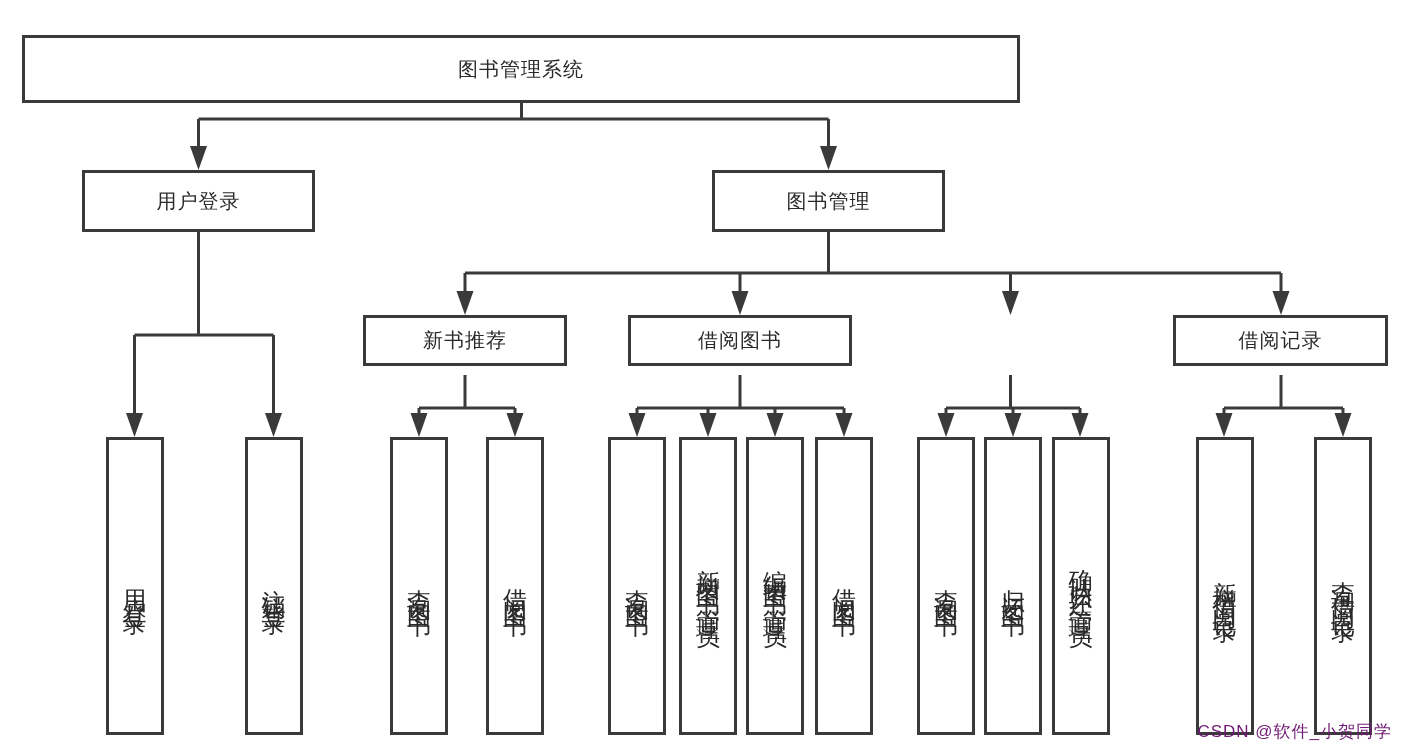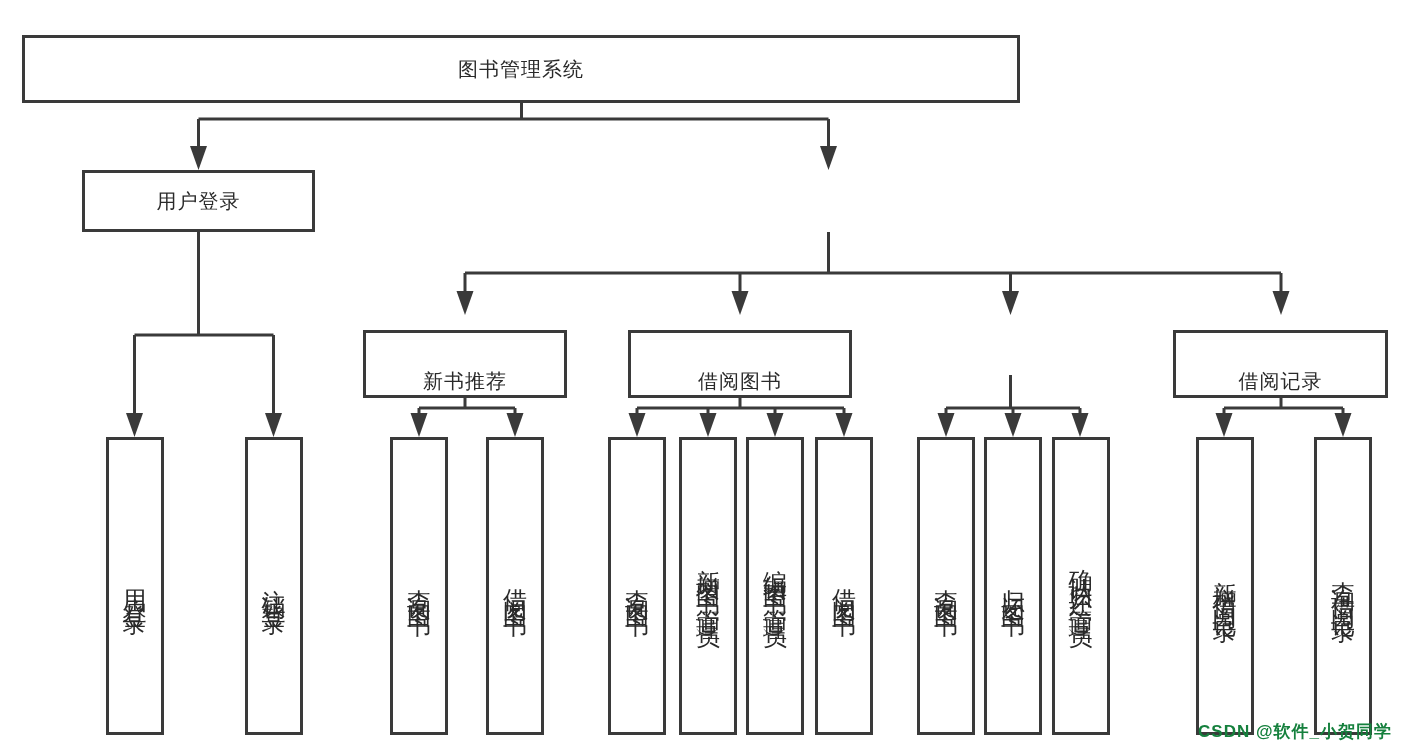--- a/index.html
+++ b/index.html
@@ -23,40 +23,39 @@
     box-sizing: border-box;
     display: flex;
     align-items: center;
     justify-content: center;
     color: #2a2a2a;
     z-index: 2;
   }
   .hlabel { font-size: 20px; letter-spacing: 1px; white-space: nowrap; }
   .root-box { left: 22px; top: 15px; width: 998px; height: 68px; margin-top: 20px; }
   .l2 { top: 170px; height: 62px; width: 233px; }
-  .l3 { top: 330px; height: 68px; align-items: flex-end; }
+  .l3 { top: 315px; height: 51px; }
   .leaf { top: 437px; width: 58px; height: 298px; }
   .vtext {
     writing-mode: vertical-rl;
     text-orientation: mixed;
     font-size: 24px;
     letter-spacing: 8px;
     line-height: 1;
     color: #2a2a2a;
   }
   .watermark {
     position: absolute;
     right: 13px;
     bottom: 4px;
     z-index: 3;
-    color: #15803d;
+    color: #701a75;
     font-size: 17px;
     letter-spacing: 1px;
     white-space: nowrap;
-    font-weight: bold;
   }
 </style>
 </head>
 <body>
 
 <div class="canvas">
 
   <svg class="connectors" width="1405" height="747" viewBox="0 0 1405 747">
     <g stroke="#3a3a3a" stroke-width="3" fill="none">
 
@@ -96,20 +95,23 @@
       <polygon points="1334.5,413 1351.5,413 1343,437"></polygon>
     </g>
   </svg>
 
   <div class="box root-box">
     <span class="hlabel">图书管理系统</span>
   </div>
 
   <div class="box l2" style="left:82px">
     <span class="hlabel">用户登录</span>
+  </div>
+  <div class="box l2" style="left:712px">
+    <span class="hlabel">图书管理</span>
   </div>
 
   <div class="box l3" style="left:363px;width:204px">
     <span class="hlabel">新书推荐</span>
   </div>
   <div class="box l3" style="left:628px;width:224px">
     <span class="hlabel">借阅图书</span>
   </div>
   <div class="box l3" style="left:1173px;width:215px">
     <span class="hlabel">借阅记录</span>

